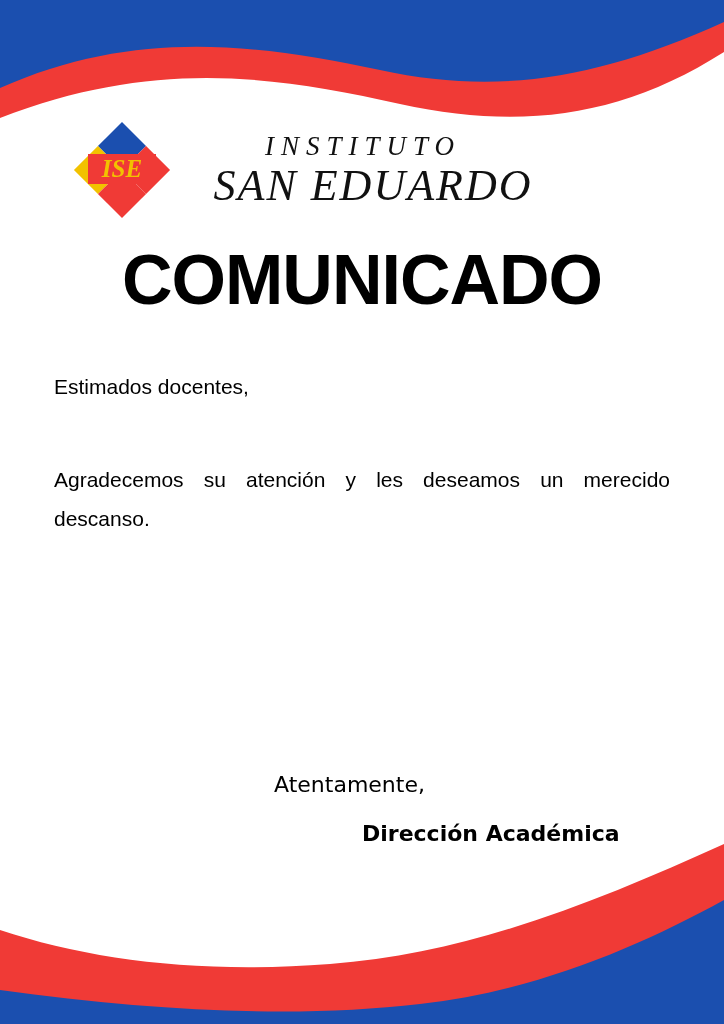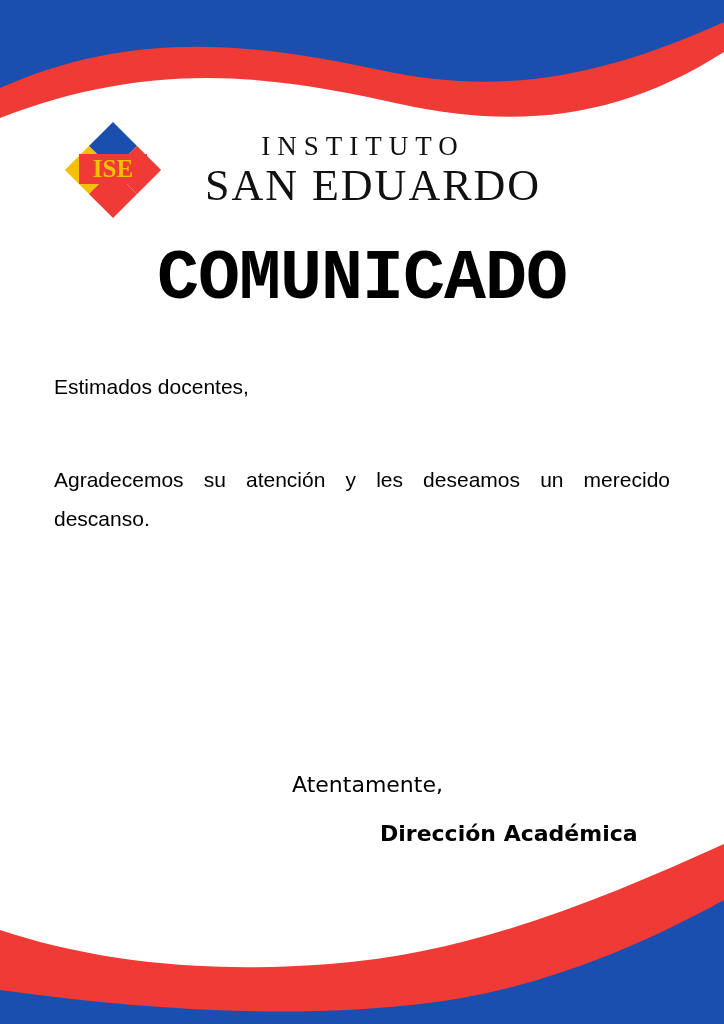--- a/index.html
+++ b/index.html
@@ -42,20 +42,21 @@
   
   .logo-row {
     position: absolute;
     top: 120px;
     left: 0;
     width: 604px;
     display: flex;
     align-items: center;
     justify-content: center;
     gap: 18px;
+    font-style: italic;
   }
   .logo-mark {
     width: 100px;
     height: 100px;
     position: relative;
     flex: 0 0 auto;
   }
   .logo-text {
     display: flex;
     flex-direction: column;
@@ -77,21 +78,21 @@
     margin-top: 4px;
     margin-left: 24px;
   }
   
   .title {
     position: absolute;
     top: 240px;
     left: 0;
     width: 724px;
     text-align: center;
-    font-family: Liberation Mono, monospace;
+    font-family: Liberation Sans, sans-serif;
     font-weight: bold;
     font-size: 70px;
     letter-spacing: -1px;
     color: #000000;
   }
   
   .body-block {
     position: absolute;
     left: 54px;
     width: 616px;
@@ -107,21 +108,21 @@
   }
   .p.greet {
     text-align: left;
     margin-bottom: 54px;
   }
   .p b {
     font-weight: bold;
   }
   .sign-block {
     position: absolute;
-    left: 72px;
+    left: 54px;
     width: 616px;
     top: 772px;
     color: #000000;
   }
   .sign1 {
     font-family: "DejaVu Sans", sans-serif;
     font-size: 22px;
     margin-left: 220px;
   }
   .sign2 {

